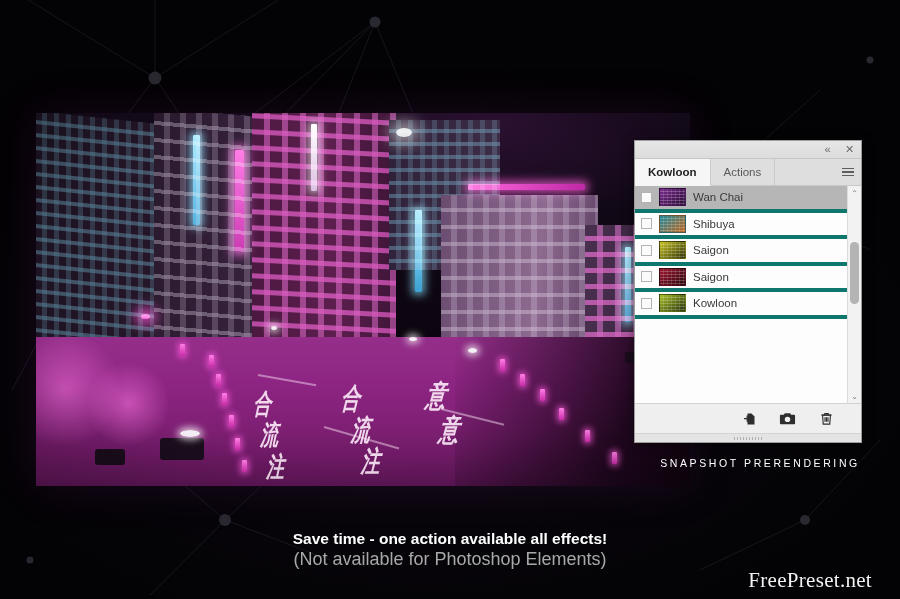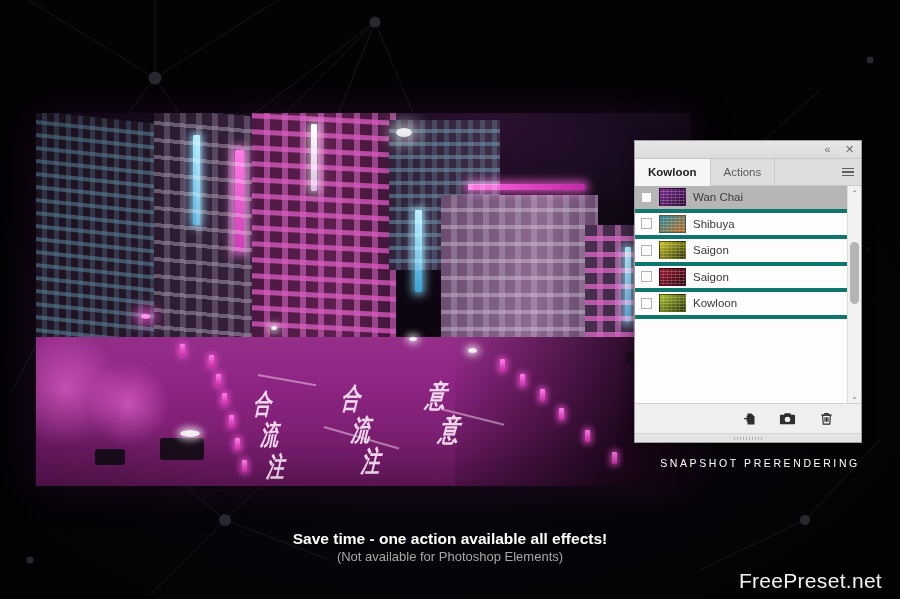--- a/index.html
+++ b/index.html
@@ -400,27 +400,27 @@
     color: #ffffff;
     font-size: 15.5px;
     font-weight: bold;
   }
   #tagline-sub {
     position: absolute;
     left: 0; top: 549px;
     width: 900px;
     text-align: center;
     color: #a8a8a8;
-    font-size: 13px;
+    font-size: 18px;
   }
   #watermark {
     position: absolute;
-    right: 18px; bottom: 6px;
+    right: 28px; bottom: 6px;
     color: #f2f2f2;
-    font-family: Liberation Sans, sans-serif;
+    font-family: Liberation Serif, serif;
     font-size: 21px;
     letter-spacing: 0.3px;
   }
 </style>
 </head>
 <body>
 
 <div id="bg-root">
   <svg id="bg-network" viewBox="0 0 900 599" preserveAspectRatio="none">
     <g stroke="#30303a" stroke-width="0.7" fill="none" opacity="0.75">

